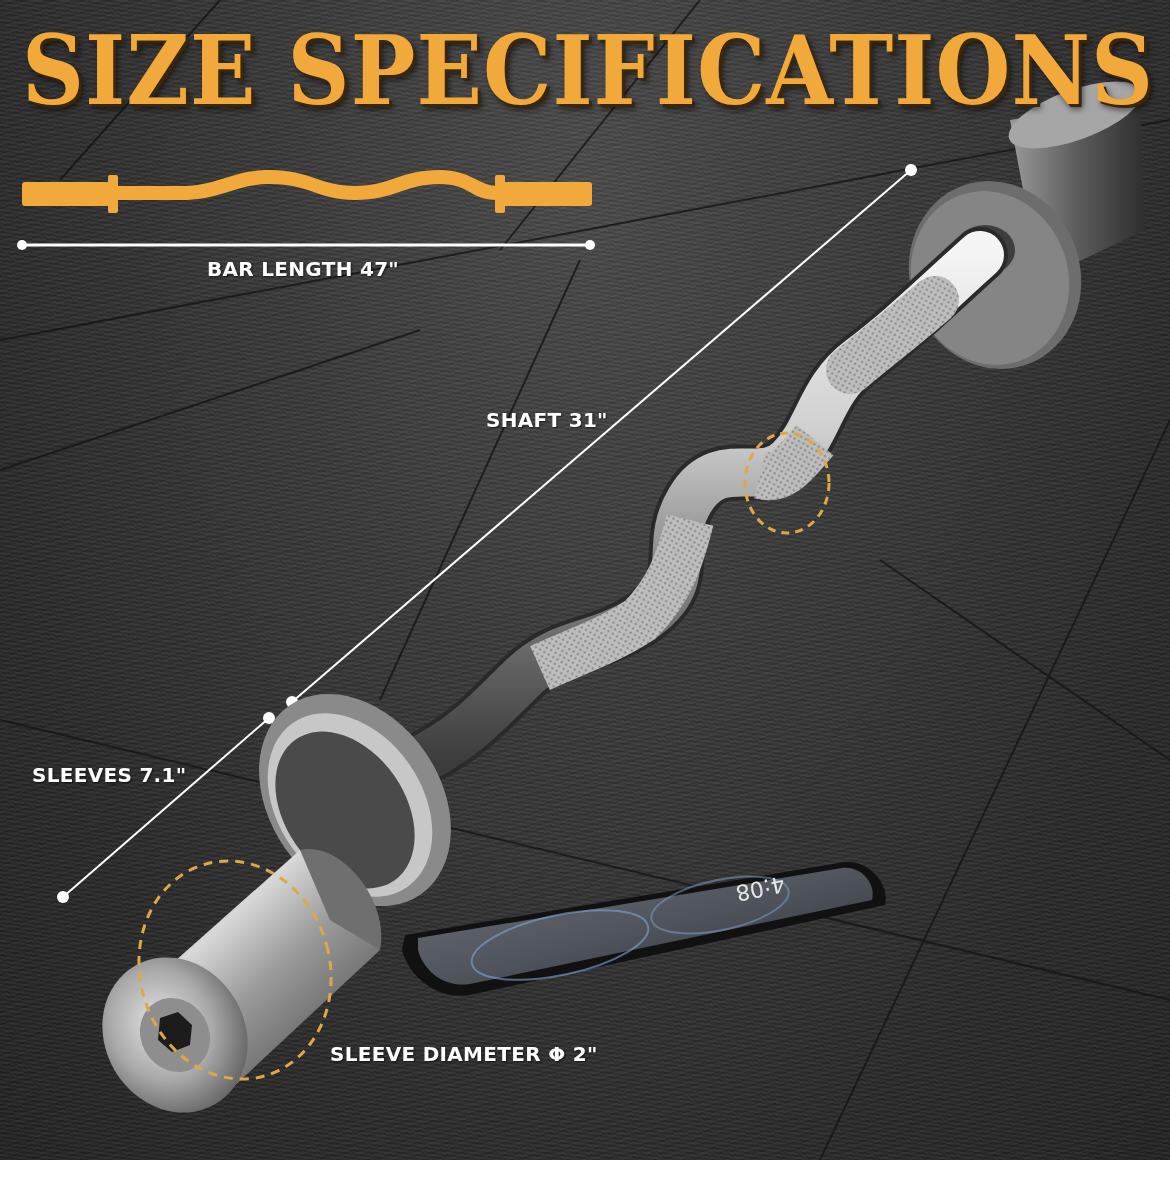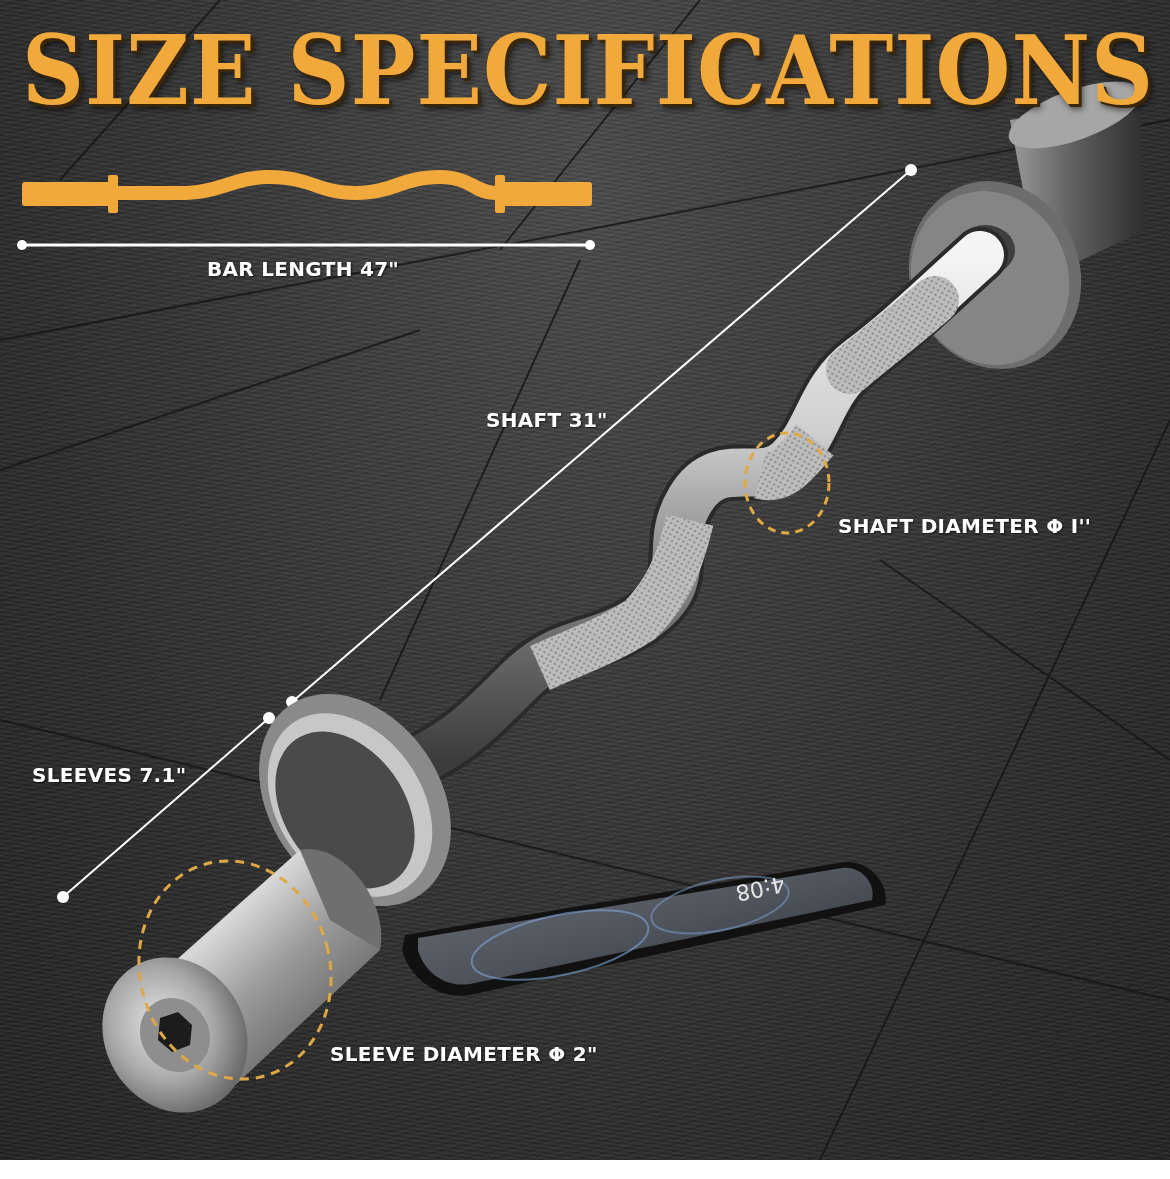--- a/index.html
+++ b/index.html
@@ -135,18 +135,17 @@
 
     <ellipse cx="787" cy="483" rx="42" ry="50" fill="none" stroke="#e0a845" stroke-width="3" stroke-dasharray="8 6"></ellipse>
 
     <ellipse cx="235" cy="970" rx="95" ry="110" transform="rotate(-15 235 970)" fill="none" stroke="#e0a845" stroke-width="3" stroke-dasharray="9 7"></ellipse>
   </svg>
 
   <h1 class="title">SIZE SPECIFICATIONS</h1>
 
   <p class="label" style="left:207px; top:257px;">BAR LENGTH 47"</p>
   <p class="label" style="left:486px; top:408px;">SHAFT 31"</p>
-  <p class="label" style="left:838px; top:514px;">SHAFT DIAMETER Φ I''</p>
   <p class="label" style="left:32px; top:763px;">SLEEVES 7.1"</p>
   <p class="label" style="left:330px; top:1042px;">SLEEVE DIAMETER Φ 2"</p>
 </div>
 
 <div class="bottom-band"></div>
 
 </body></html>

